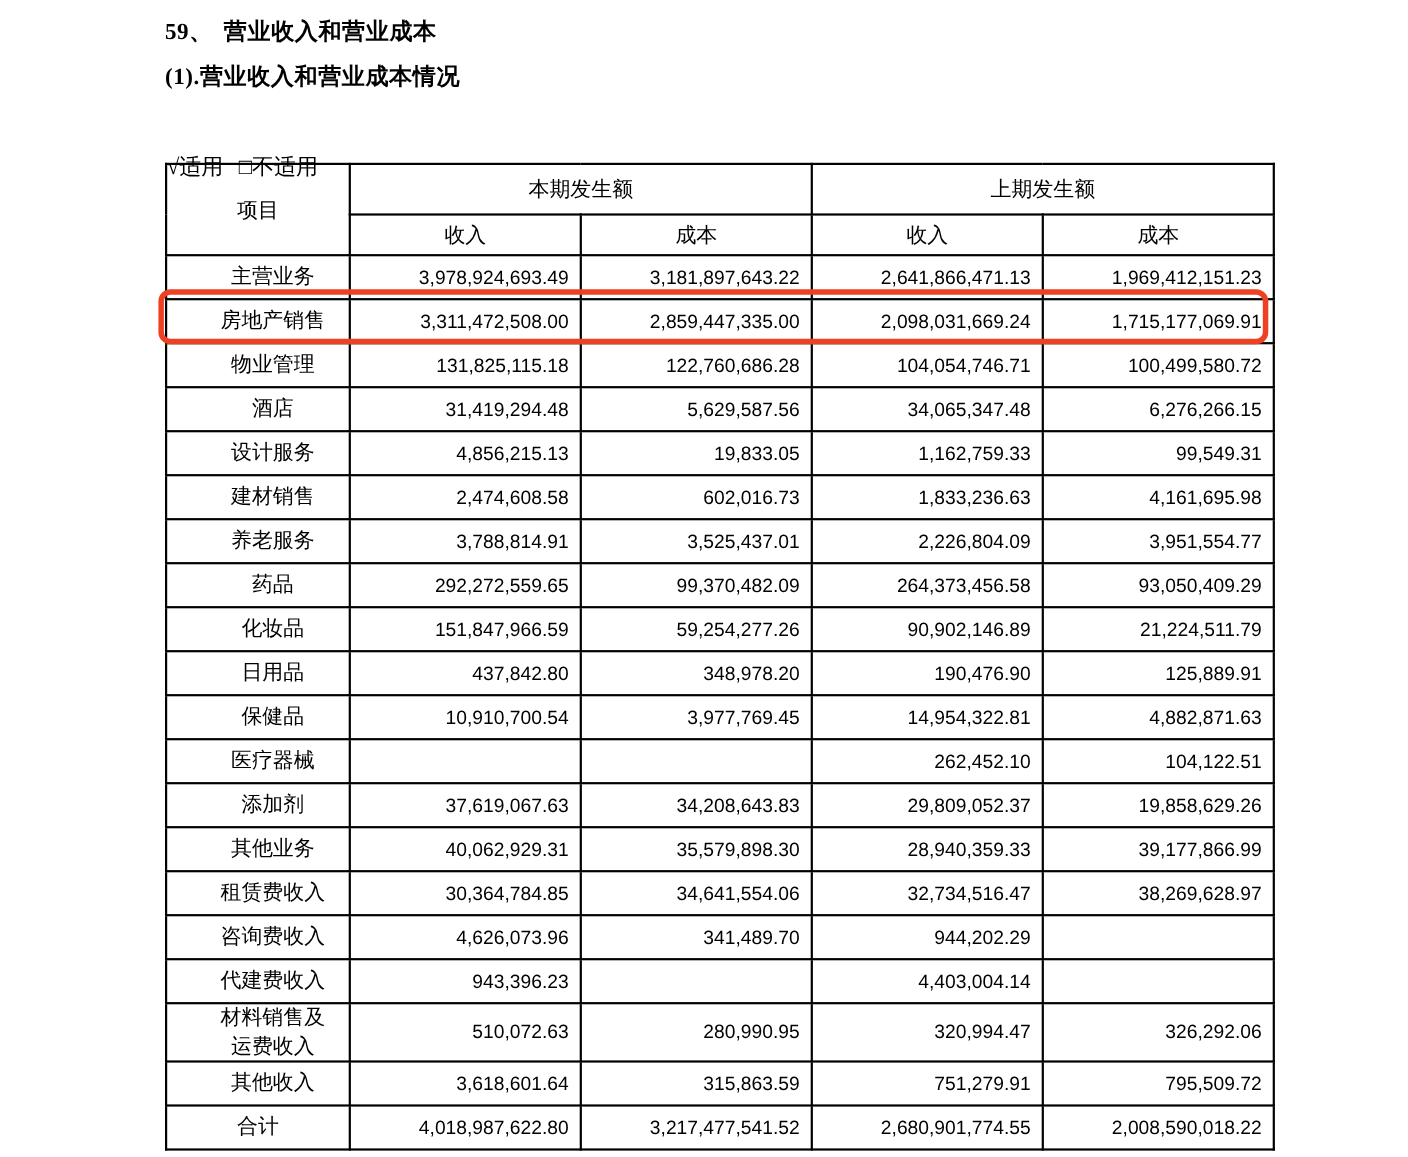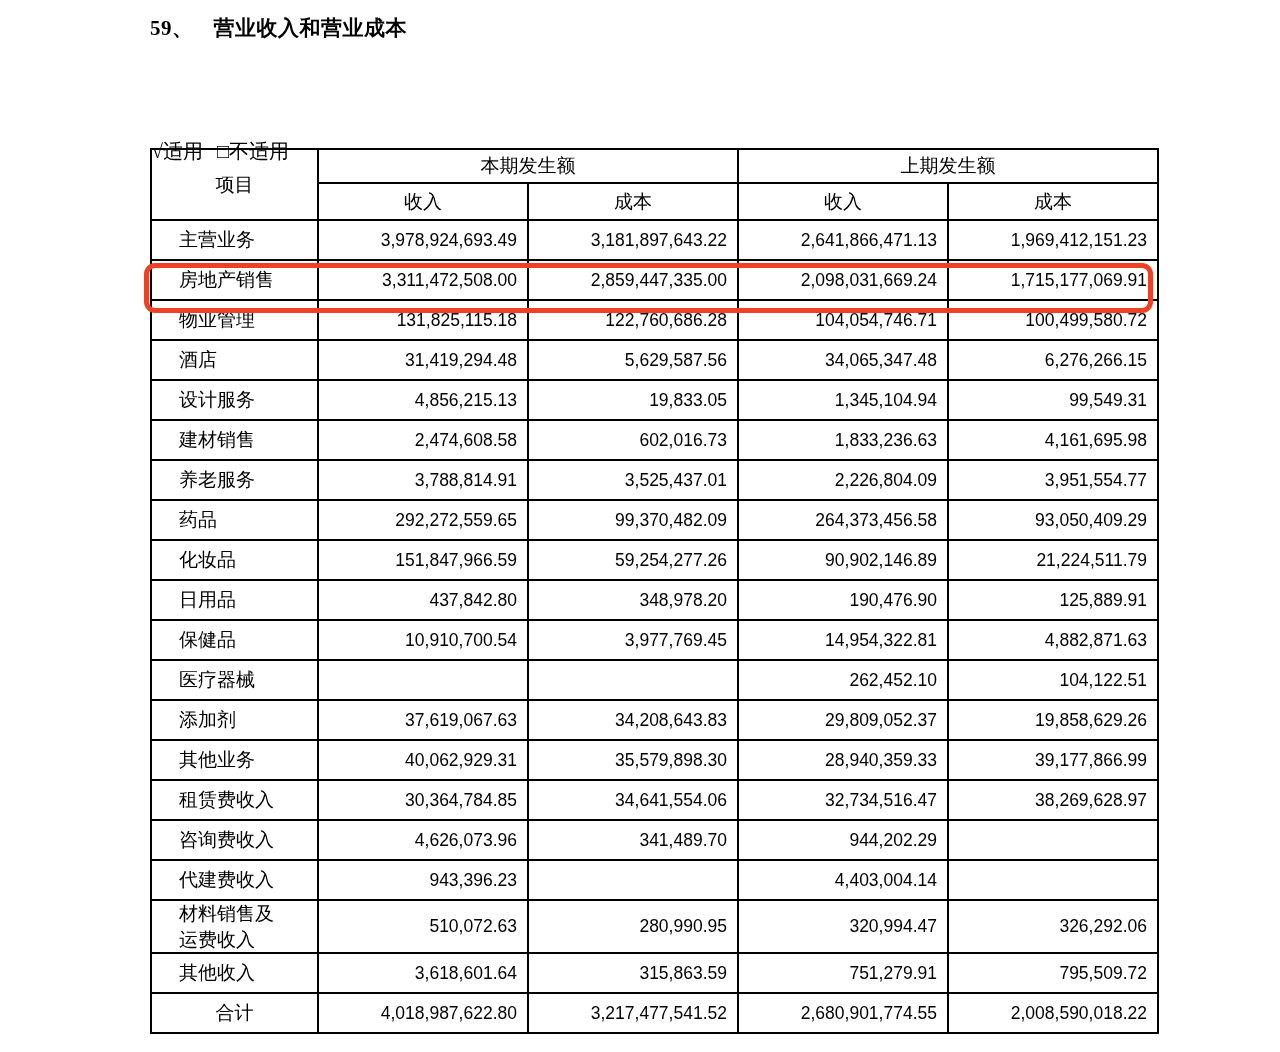--- a/index.html
+++ b/index.html
@@ -14,21 +14,21 @@
     overflow: hidden;
   }
   .doc-title {
     position: absolute;
     left: 150px;
     top: 14px;
     font-size: 21px;
     font-weight: bold;
     letter-spacing: 0.5px;
   }
-  .doc-title .section-number { margin-right: 20px; text-align: center; }
+  .doc-title .section-number { margin-right: 10px; text-align: center; }
   .doc-subtitle {
     position: absolute;
     left: 150px;
     top: 55px;
     font-size: 21px;
     font-weight: bold;
     letter-spacing: 0.5px;
   }
   .applicability {
     position: absolute;
@@ -56,27 +56,27 @@
   table.fin-table th, table.fin-table td {
     border: 2px solid #000000;
     overflow: hidden;
   }
   table.fin-table th {
     font-size: 19px;
     font-weight: normal;
     text-align: center;
     vertical-align: middle;
   }
-  tr.hdr-1 { height: 34px; padding-left: 31px; }
+  tr.hdr-1 { height: 46px; padding-left: 31px; }
   tr.hdr-2 { height: 37px; margin-top: 40px; }
   tbody tr { height: 40px; }
   tbody tr.tall-row { height: 50px; }
   td.item-cell {
     font-size: 19px;
-    text-align: left;
+    text-align: center;
     padding-left: 27px;
     vertical-align: middle;
     white-space: pre-line;
     line-height: 1.35;
   }
   tr.total-row td.item-cell {
     text-align: center;
     padding-left: 0;
   }
   td.value-cell {
@@ -97,20 +97,21 @@
 </style>
 </head>
 <body>
 
 <div id="page">
 
   <div class="doc-title">
     <span class="section-number">59、</span><span>营业收入和营业成本</span>
   </div>
 
+  <div class="doc-subtitle">(1).营业收入和营业成本情况</div>
 
   <div class="applicability">
     <span>√</span><span>适用</span><span class="gap"></span><span>□</span><span>不适用</span>
   </div>
 
 
   <table class="fin-table">
     <colgroup>
       <col style="width:167px">
       <col style="width:210px">
@@ -157,21 +158,21 @@
           <td class="item-cell">酒店</td>
           <td class="value-cell">31,419,294.48</td>
           <td class="value-cell">5,629,587.56</td>
           <td class="value-cell">34,065,347.48</td>
           <td class="value-cell">6,276,266.15</td>
         </tr>
         <tr>
           <td class="item-cell">设计服务</td>
           <td class="value-cell">4,856,215.13</td>
           <td class="value-cell">19,833.05</td>
-          <td class="value-cell">1,345,104.94</td>
+          <td class="value-cell">1,162,759.33</td>
           <td class="value-cell">99,549.31</td>
         </tr>
         <tr>
           <td class="item-cell">建材销售</td>
           <td class="value-cell">2,474,608.58</td>
           <td class="value-cell">602,016.73</td>
           <td class="value-cell">1,833,236.63</td>
           <td class="value-cell">4,161,695.98</td>
         </tr>
         <tr>

